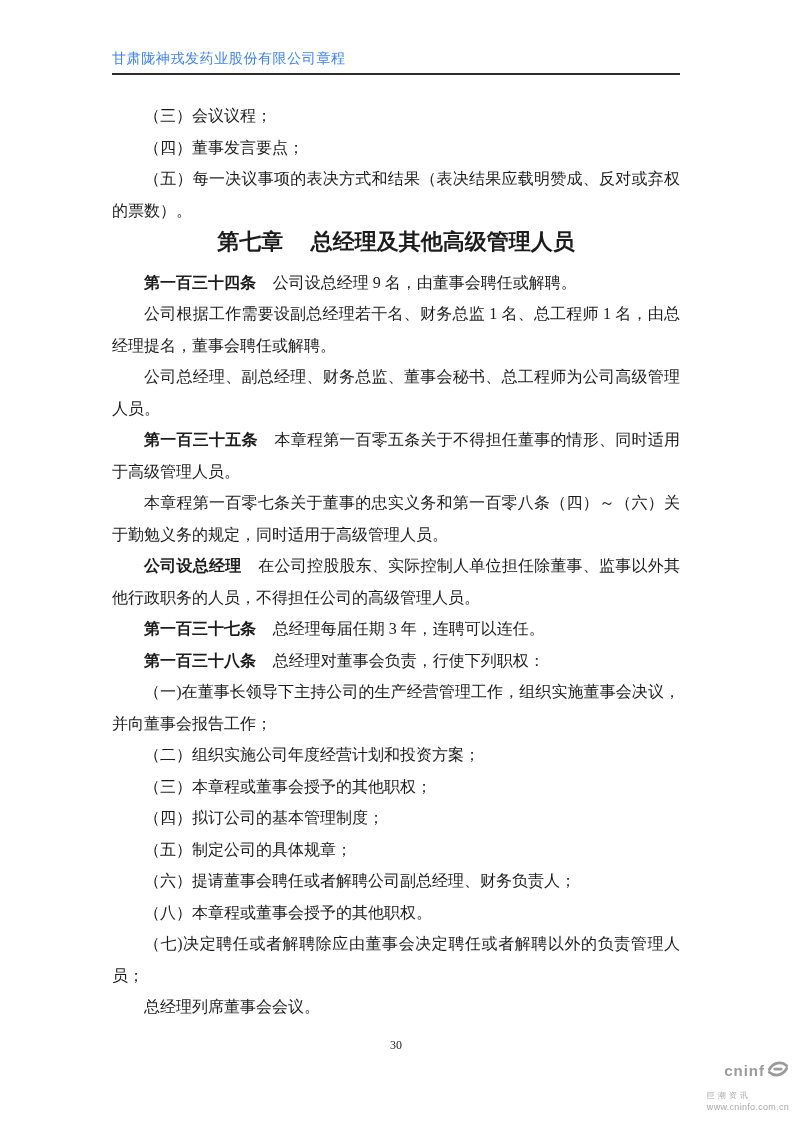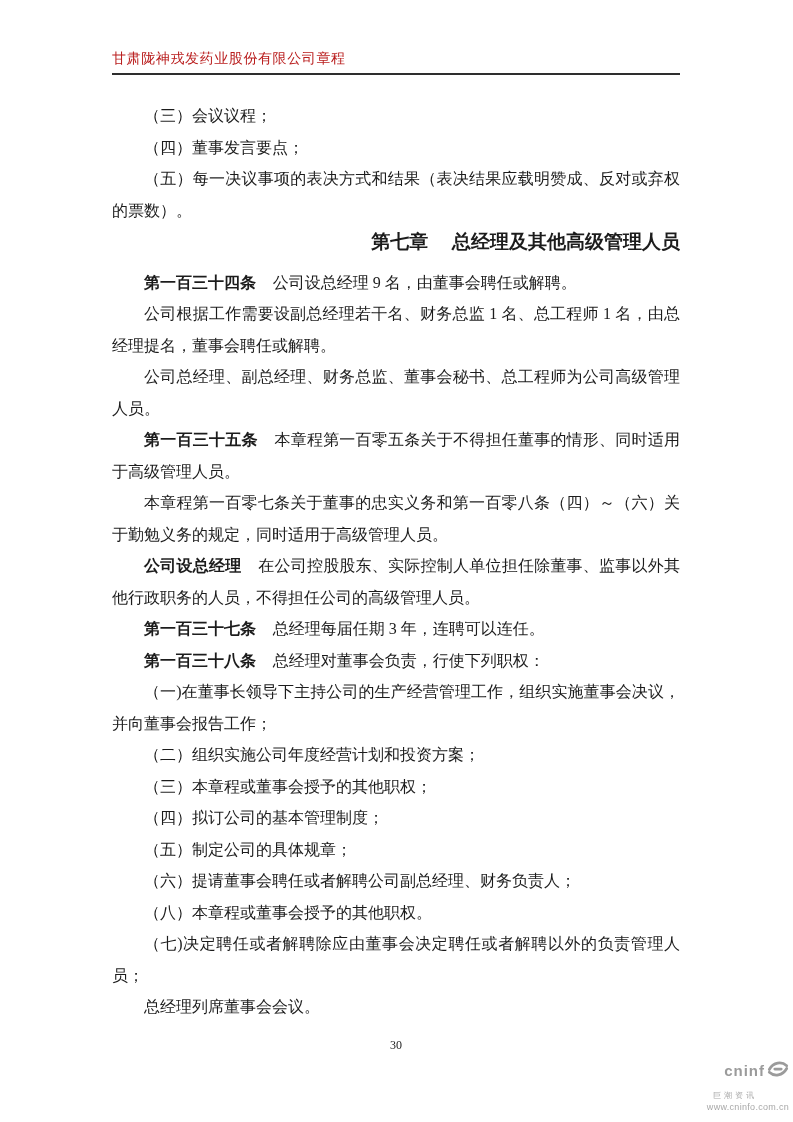--- a/index.html
+++ b/index.html
@@ -21,63 +21,63 @@
     position: absolute;
     top: 50px;
     left: 112px;
     width: 568px;
     border-bottom: 2px solid #2e2e2e;
     padding-bottom: 5px;
   }
   .page-header .header-title {
     font-size: 14px;
     letter-spacing: 0.6px;
-    color: #b91c1c;
+    color: #3b82f6;
     line-height: 18px;
   }
   
   .doc-body {
     position: absolute;
     top: 100px;
     left: 112px;
     width: 568px;
     font-size: 16px;
     line-height: 31.5px;
   }
   .para {
     margin: 0;
     text-indent: 2em;
     text-align: justify;
   }
   .chapter-heading {
     margin: 0 0 9px 0;
     text-indent: 0;
-    text-align: right;
+    text-align: center;
     font-weight: bold;
-    font-size: 19px;
+    font-size: 22px;
   }
   .lead {
     font-weight: bold;
     margin-right: 1.05em;
   }
   
   .page-number {
     position: absolute;
     left: 112px;
     width: 568px;
     top: 1038px;
     text-align: center;
     font-size: 12px;
     color: #222222;
   }
   .cninfo-logo {
     position: absolute;
     right: 4px;
     bottom: 10px;
-    text-align: center;
+    text-align: left;
     color: #a0a0a0;
     font-family: "Liberation Sans", sans-serif;
     line-height: 1;
   }
   .logo-row {
     display: flex;
     align-items: center;
     justify-content: flex-end;
     gap: 2px;
   }

